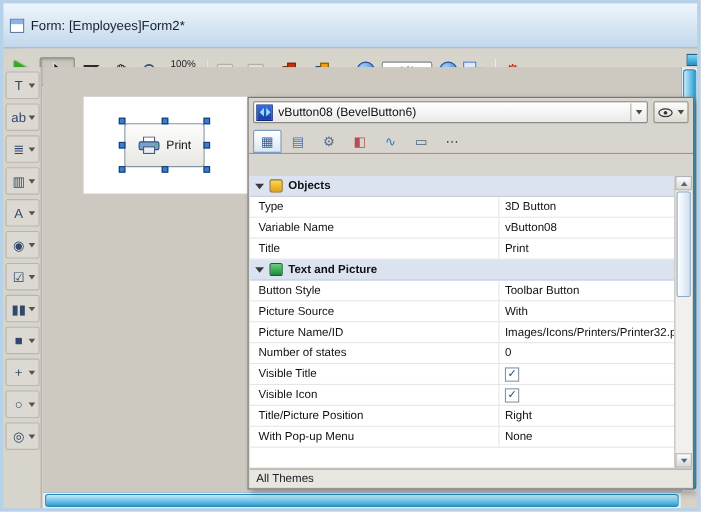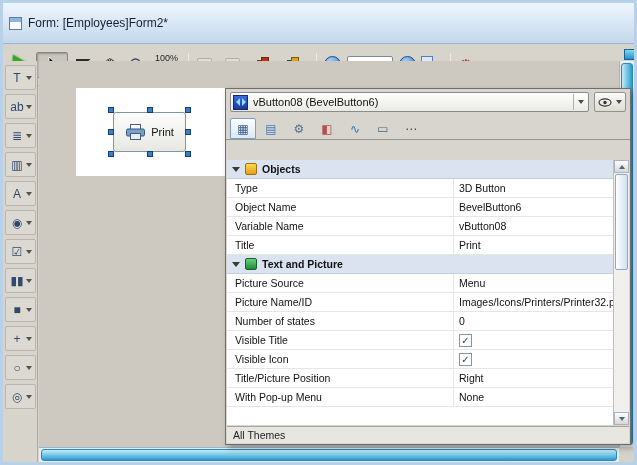--- a/index.html
+++ b/index.html
@@ -338,40 +338,40 @@
         <div class="psec">
           <span class="tri"></span>
           <span class="sec-icon obj"></span>
           <span>Objects</span>
         </div>
         <div class="prow">
           <div class="pname">Type</div>
           <div class="pval">3D Button</div>
         </div>
         <div class="prow">
-          <div class="pname">Object Name</div>
-          <div class="pval">BevelButton6</div>
-        </div>
-        <div class="prow">
           <div class="pname">Variable Name</div>
           <div class="pval">vButton08</div>
         </div>
         <div class="prow">
           <div class="pname">Title</div>
           <div class="pval">Print</div>
         </div>
 
         <div class="psec">
           <span class="tri"></span>
           <span class="sec-icon pic"></span>
           <span>Text and Picture</span>
         </div>
         <div class="prow">
+          <div class="pname">Button Style</div>
+          <div class="pval">Toolbar Button</div>
+        </div>
+        <div class="prow">
           <div class="pname">Picture Source</div>
-          <div class="pval">Menu</div>
+          <div class="pval">With</div>
         </div>
         <div class="prow">
           <div class="pname">Picture Name/ID</div>
           <div class="pval">Images/Icons/Printers/Printer32.png</div>
         </div>
         <div class="prow">
           <div class="pname">Number of states</div>
           <div class="pval">0</div>
         </div>
         <div class="prow">

